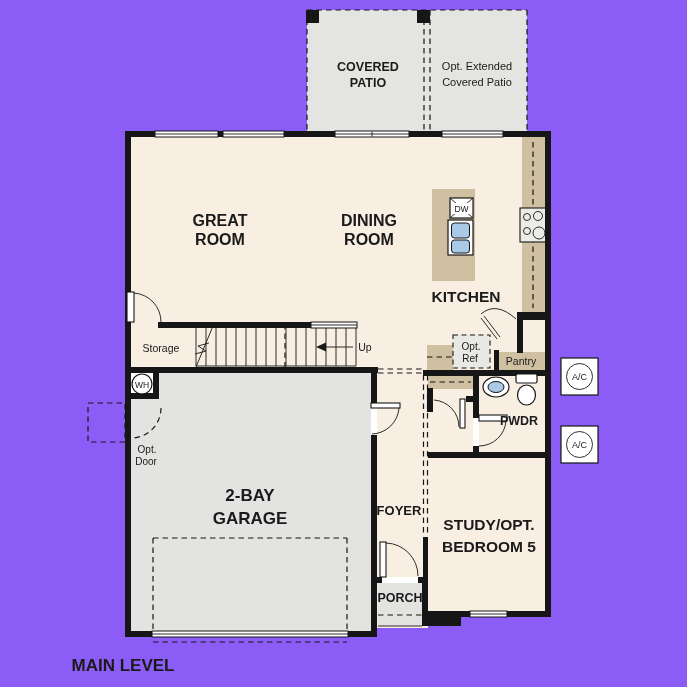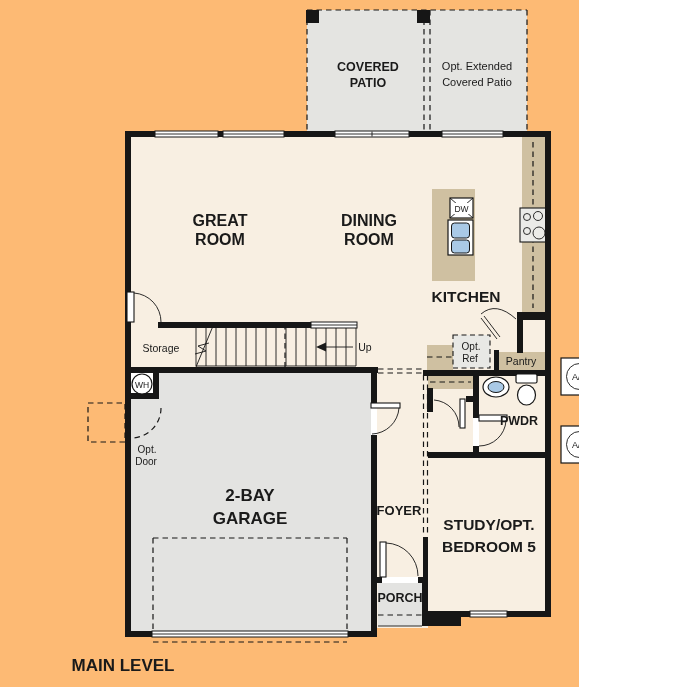--- a/index.html
+++ b/index.html
@@ -1,16 +1,16 @@
 <!DOCTYPE html>
 <html style="--wall: #161616; --floor: #f8efe2; --garage: #e3e3e1; --patio: #e4e4e1; --counter: #cfc0a1; --blue: #a9c9e6; --optref: #e8e8e5; --appl: #ebebe8;"><head>
 <meta charset="utf-8">
 <style>
   html,body{margin:0;padding:0;background:#ffffff;}
-  #stage{position:relative;width:579px;height:687px;background:#fdba74;overflow:hidden;}
+  #stage{position:relative;width:687px;height:687px;background:#8b5cf6;overflow:hidden;}
   svg{display:block;}
   .wall{fill:var(--wall);}
   .floor{fill:var(--floor);}
   .garage{fill:var(--garage);}
   .patio{fill:var(--patio);}
   .counter{fill:var(--counter);}
   .blue{fill:var(--blue);stroke:var(--wall);stroke-width:1;}
   .appl{fill:var(--appl);stroke:var(--wall);stroke-width:1.1;}
   .optref{fill:var(--optref);stroke:var(--wall);stroke-width:1.1;stroke-dasharray:5 3.5;}
   .thin{stroke:var(--wall);stroke-width:0.9;fill:none;}

